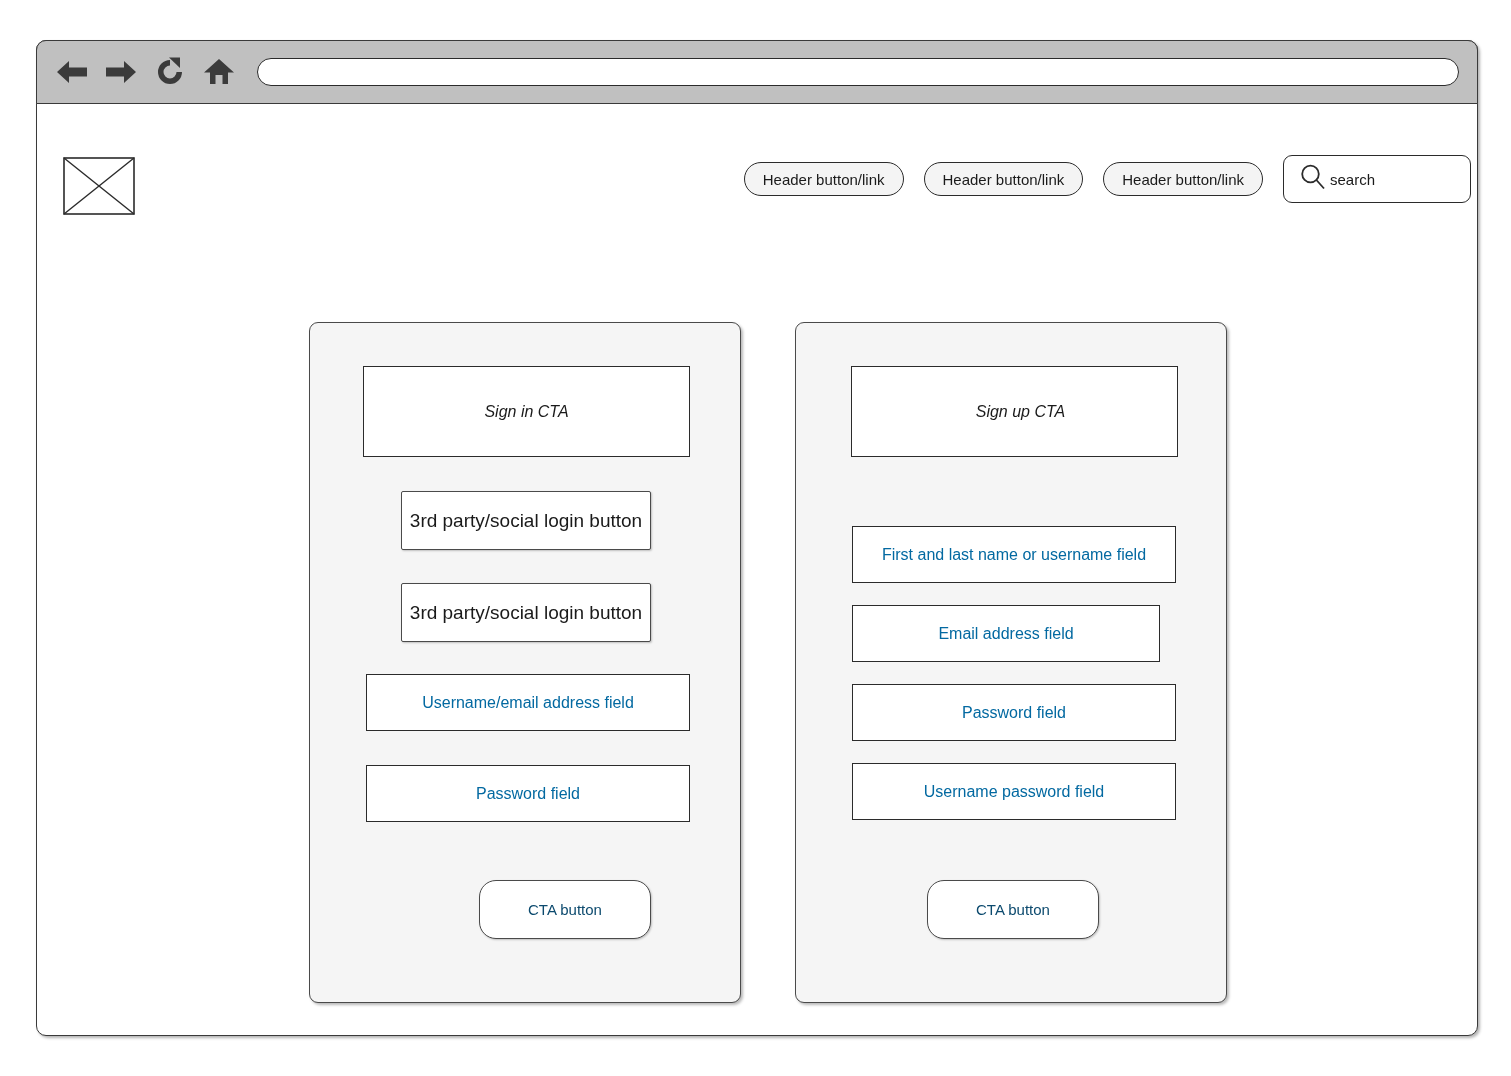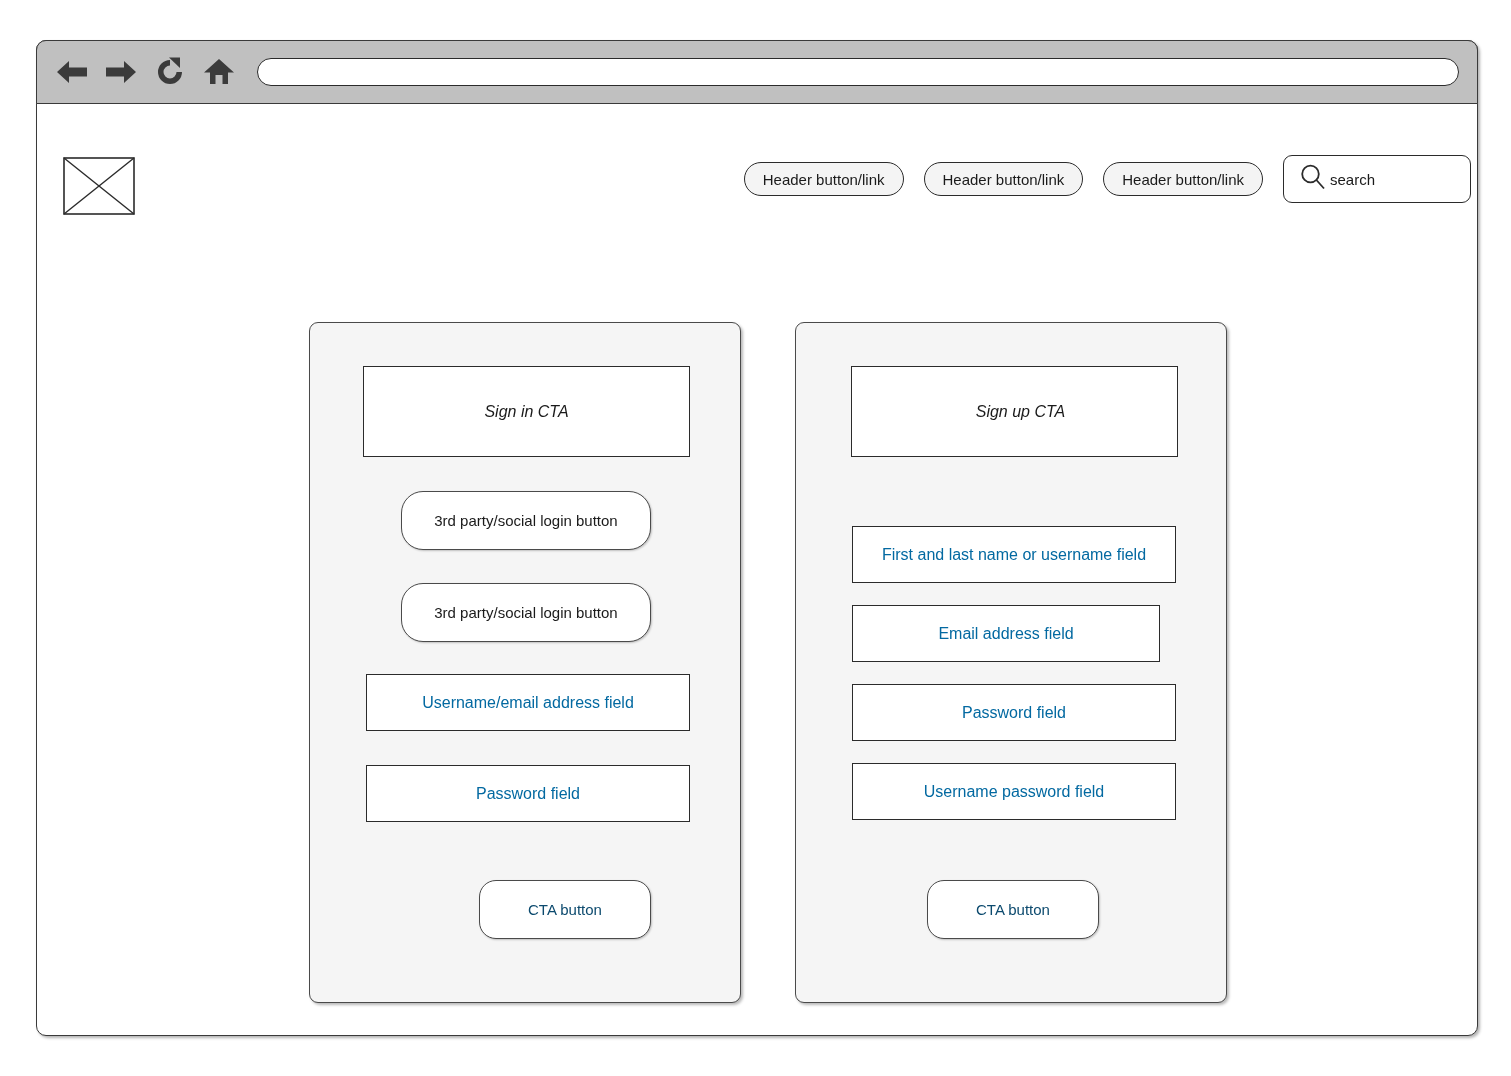--- a/index.html
+++ b/index.html
@@ -156,26 +156,26 @@
     display: flex;
     align-items: center;
     justify-content: center;
     font-size: 16px;
     color: #0369a1;
   }
   .social-btn {
     position: absolute;
     background: #ffffff;
     border: 1px solid #4a4a4a;
-    border-radius: 22px;
-    box-sizing: border-box;
-    display: flex;
-    align-items: center;
-    justify-content: center;
-    font-size: 15px;
+    border-radius: 2px;
+    box-sizing: border-box;
+    display: flex;
+    align-items: center;
+    justify-content: center;
+    font-size: 19px;
     color: #1a1a1a;
     box-shadow: 1px 1px 2px rgba(0,0,0,0.22);
   }
   .cta-btn {
     position: absolute;
     background: #ffffff;
     border: 1px solid #4a4a4a;
     border-radius: 17px;
     box-sizing: border-box;
     display: flex;

